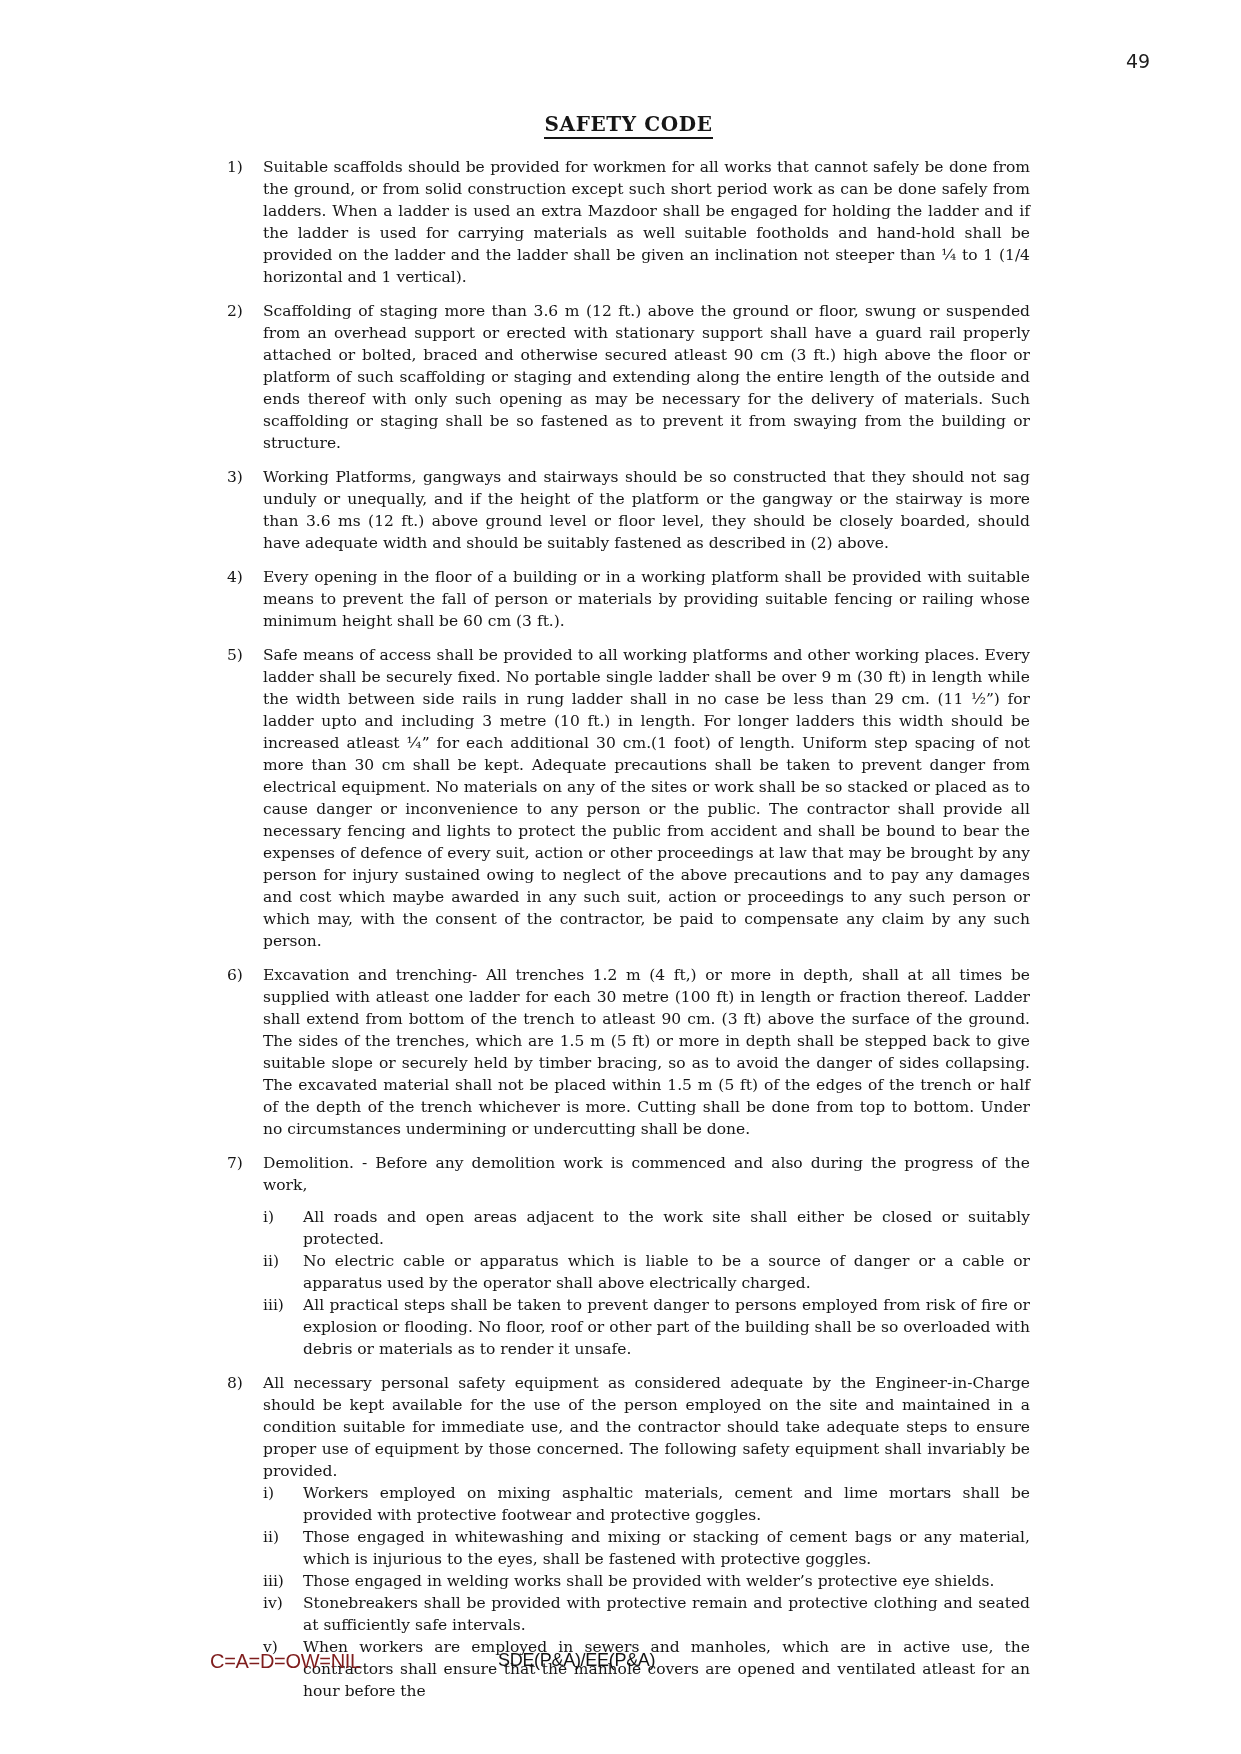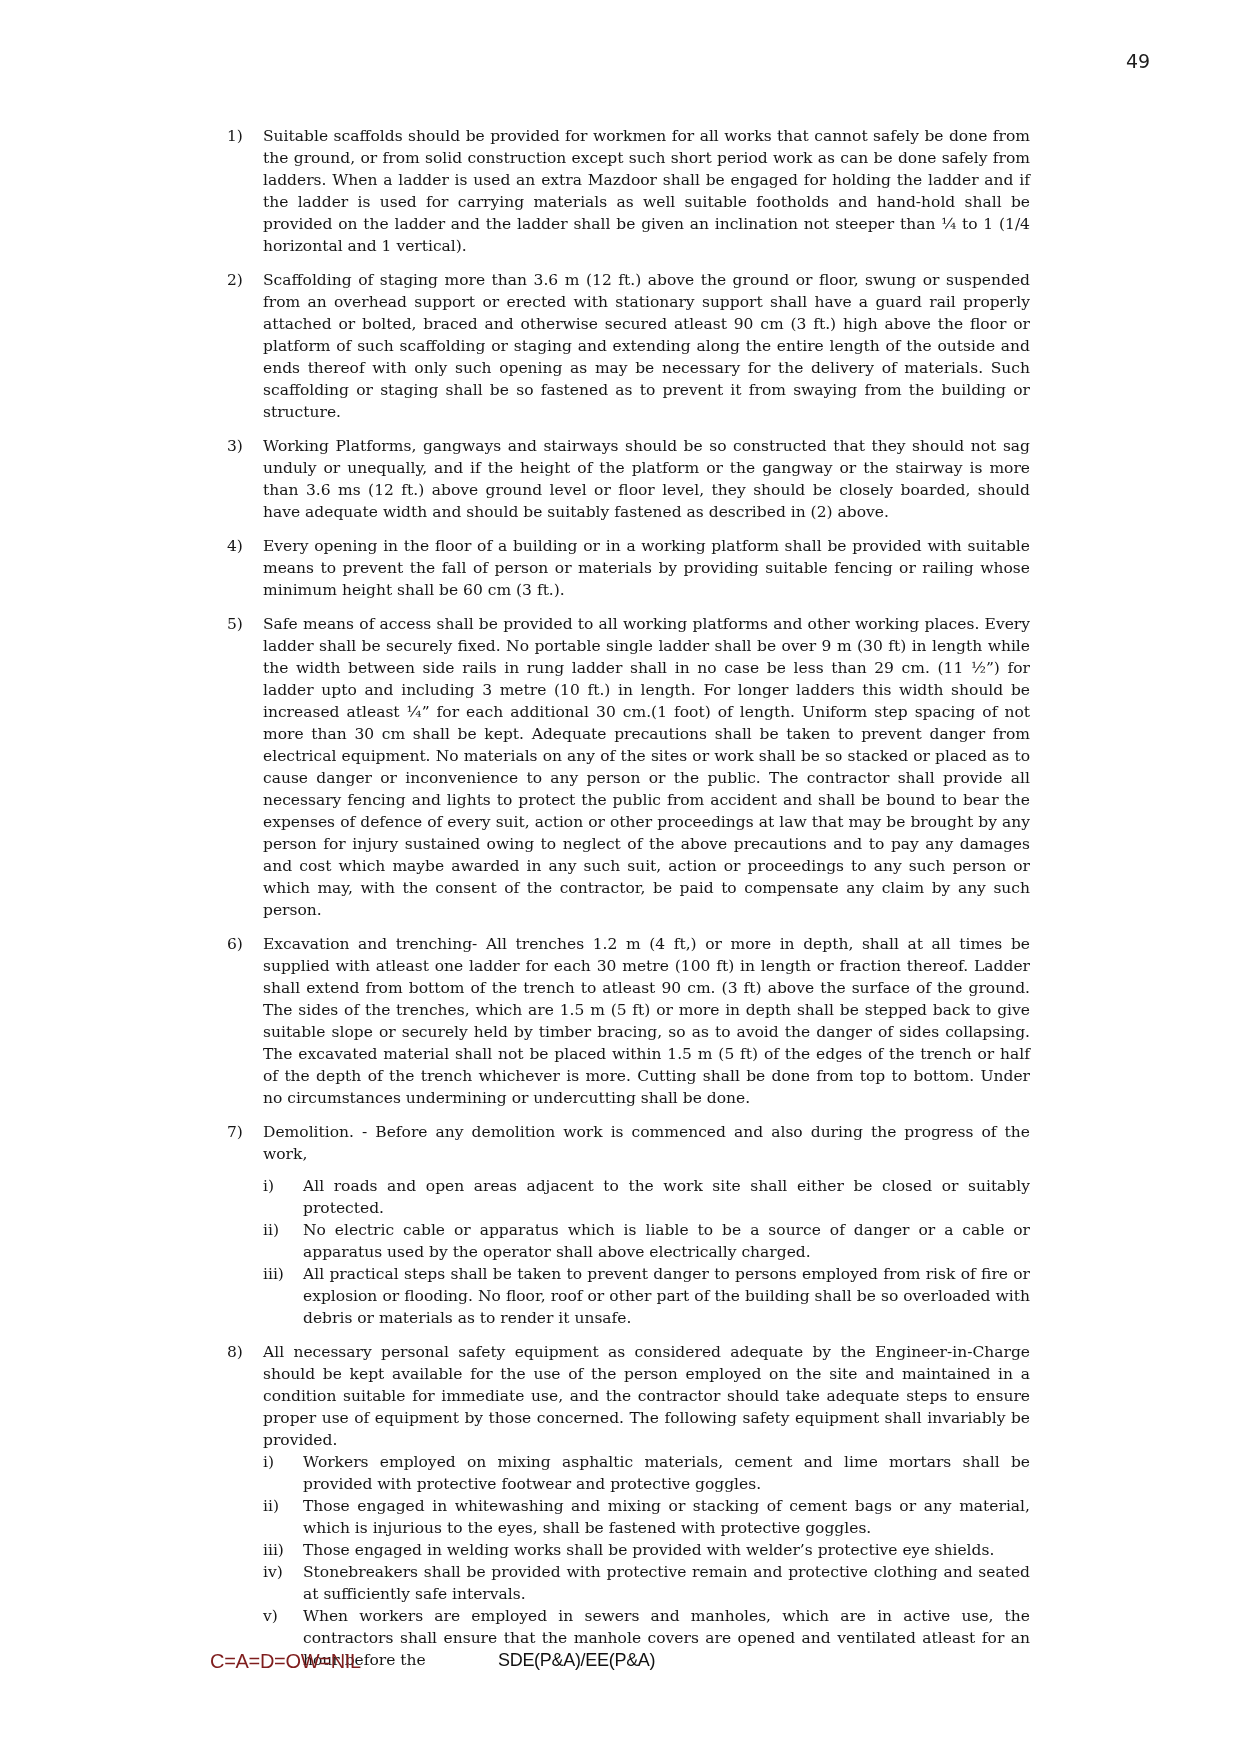--- a/index.html
+++ b/index.html
@@ -56,20 +56,23 @@
     color:#111;
   }
 </style>
 </head>
 <body>
 
 <div class="page-number">49</div>
 
 <main class="content">
 
+  <div class="title-wrap">
+    <span class="doc-title">SAFETY CODE</span>
+  </div>
 
   <div class="item">
     <span class="item-num">1)</span>
     <div class="item-body">Suitable scaffolds should be provided for workmen for all works that cannot safely be done from the ground, or from solid construction except such short period work as can be done safely from ladders.  When a ladder is used an extra Mazdoor shall be engaged for holding the ladder and if the ladder is used for carrying materials as well suitable footholds and hand-hold shall be provided on the ladder and the ladder shall be given an inclination not steeper than ¼ to 1 (1/4 horizontal and 1 vertical).</div>
   </div>
 
   <div class="item">
     <span class="item-num">2)</span>
     <div class="item-body">Scaffolding of staging more than 3.6 m (12 ft.) above the ground or floor, swung or suspended from an overhead support or erected with stationary support shall have a guard rail properly attached or bolted, braced and otherwise secured atleast 90 cm (3 ft.) high above the floor or platform of such scaffolding or staging and extending along the entire length of the outside and ends thereof with only such opening as may be necessary for the delivery of materials. Such scaffolding or staging shall be so fastened as to prevent it from swaying from the building or structure.</div>
   </div>

